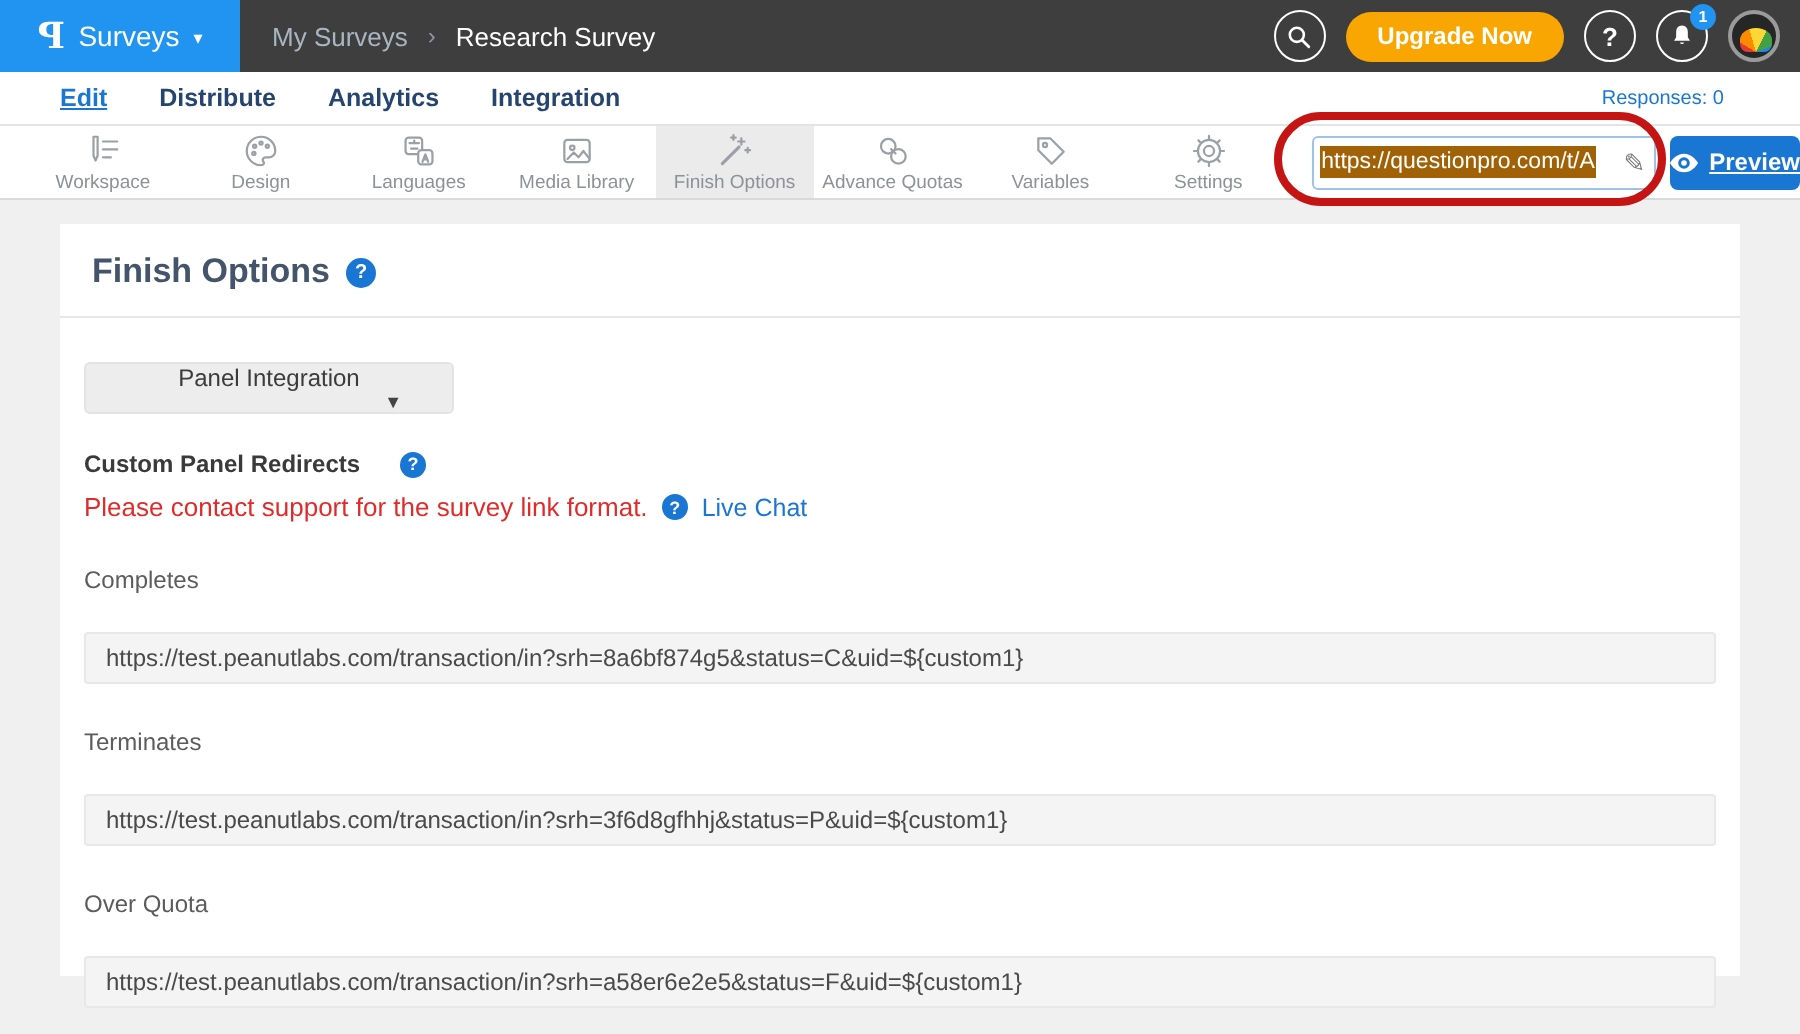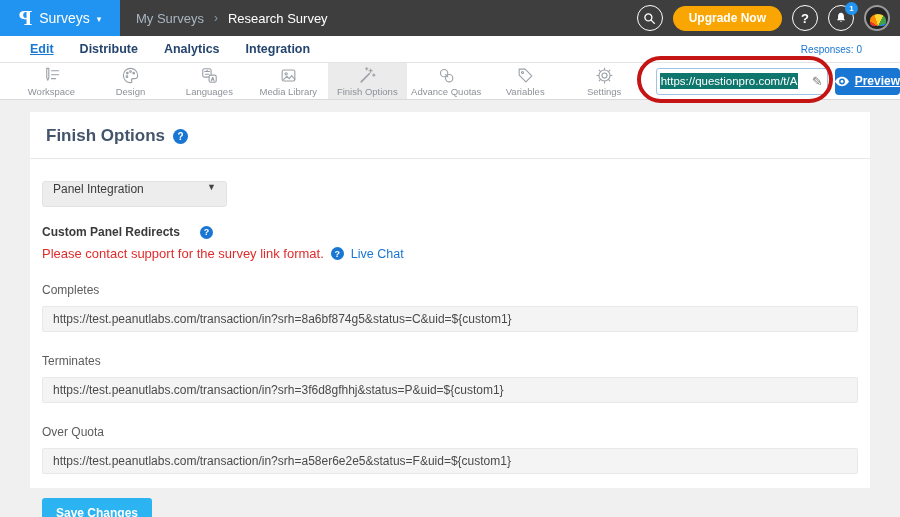--- a/index.html
+++ b/index.html
@@ -32,44 +32,44 @@
   .responses { margin-left:auto; font-size:10px; color:#1976d2; padding-right:8px; }
 
   
   .toolbar { position:absolute; top:62px; left:0; width:900px; height:38px; background:#fff; border-top:1px solid #e4e4e4; border-bottom:1px solid #d9d9d9; display:flex; align-items:stretch; padding-left:12px; }
   .tool-tab { width:80px; display:flex; flex-direction:column; align-items:center; justify-content:center; gap:1px; cursor:pointer; }
   .tool-tab.active { background:#ebebeb; }
   .tool-tab svg { width:19px; height:19px; stroke:#9aa0a6; fill:none; stroke-width:1.4; stroke-linecap:round; stroke-linejoin:round; }
   .tool-tab .tlabel { font-size:9.5px; color:#8d9298; white-space:nowrap; }
   .url-wrap { display:flex; align-items:center; margin-left:12px; gap:7px; }
   .url-box { width:172px; height:27px; background:#fff; border:1px solid #9fc3e8; border-radius:3px; display:flex; align-items:center; padding:0 4px 0 3px; overflow:hidden; cursor:text; }
-  .url-text { background:#0f766e; color:#fff; font-size:11.5px; white-space:nowrap; overflow:hidden; padding:2px 1px; max-width:146px; }
+  .url-text { background:#a16207; color:#fff; font-size:11.5px; white-space:nowrap; overflow:hidden; padding:2px 1px; max-width:146px; }
   .url-box .pencil { color:#7b7b7b; font-size:13px; margin-left:auto; cursor:pointer; }
   .preview-btn { height:27px; background:#1976d2; border:none; border-radius:4px; color:#fff; font-size:12px; font-weight:bold; font-family:"Liberation Sans", sans-serif; display:flex; align-items:center; gap:6px; padding:0 0; cursor:pointer;text-decoration:underline; }
   .preview-btn svg { width:14px; height:11px; fill:#fff; }
   .red-annotation { position:absolute; left:637px; top:56px; width:196px; height:47px; border:4px solid #c41414; border-radius:24px; pointer-events:none; z-index:5; }
 
   
   .content { position:absolute; top:100px; left:0; width:900px; height:417px; background:#f0f0f1; }
   .card { position:absolute; left:30px; top:12px; width:840px; height:376px; background:#fff; }
   .card-header { display:flex; align-items:center; gap:8px; padding:14px 16px 12px 16px; border-bottom:1px solid #e7e7e7; }
   .card-title { font-size:17px; color:#44546a; }
   .help-dot { width:15px; height:15px; border-radius:50%; background:#1976d2; color:#fff; font-size:10px; font-weight:bold; display:flex; align-items:center; justify-content:center; cursor:pointer; }
   .card-body { padding:22px 16px 0 12px; }
-  .dropdown { width:185px; height:26px; background:#ededee; border:1px solid #e3e3e4; border-radius:3px; display:flex; padding:0 10px; cursor:pointer; }
+  .dropdown { width:185px; height:26px; background:#ededee; border:1px solid #e3e3e4; border-radius:3px; display:flex; align-items:center; padding:0 25px; cursor:pointer;flex-direction:column; }
   .dropdown .dd-label { font-size:12px; color:#3c3c3c; }
   .dropdown .dd-caret { margin-left:auto; font-size:9px; color:#444; }
   .section-title-row { display:flex; align-items:center; gap:20px; margin-top:18px; }
   .section-title { font-size:12px; font-weight:bold; color:#3a3a3a; }
   .help-dot.small { width:13px; height:13px; font-size:9px; }
   .note-row { display:flex; align-items:center; gap:7px; margin-top:7px; }
   .note-red { font-size:13px; color:#e02b2b; }
   .live-chat { font-size:12.5px; color:#1976d2; cursor:pointer; }
   .field-label { font-size:12px; color:#5c5c5c; margin-top:22px; }
-  .field-box { margin-top:9px; width:816px; height:26px; background:#f4f4f5; border:1px solid #e8e8e9; border-radius:2px; display:flex; align-items:center; padding:0 10px; cursor:text; }
+  .field-box { margin-top:19px; width:816px; height:26px; background:#f4f4f5; border:1px solid #e8e8e9; border-radius:2px; display:flex; align-items:center; padding:0 10px; cursor:text; }
   .field-value { font-size:12px; color:#4a4a4a; white-space:nowrap; overflow:hidden; }
   .save-btn { margin-top:24px; background:#2cb3f2; border:none; border-radius:3px; color:#fff; font-size:12px; font-weight:bold; font-family:"Liberation Sans", sans-serif; padding:8px 14px; cursor:pointer; }
 </style>
 </head>
 <body>
 
 <div class="app">
 
   <header class="topbar">
     <div class="brand">

